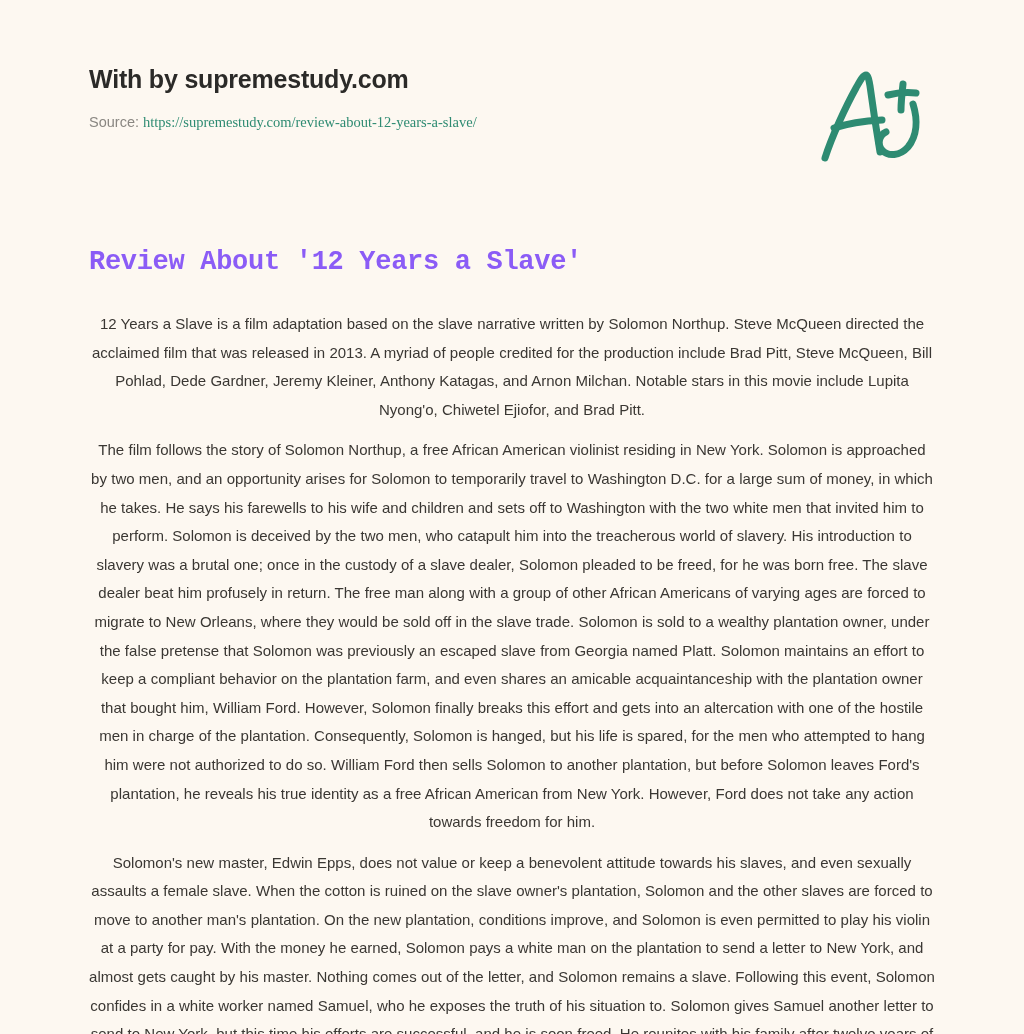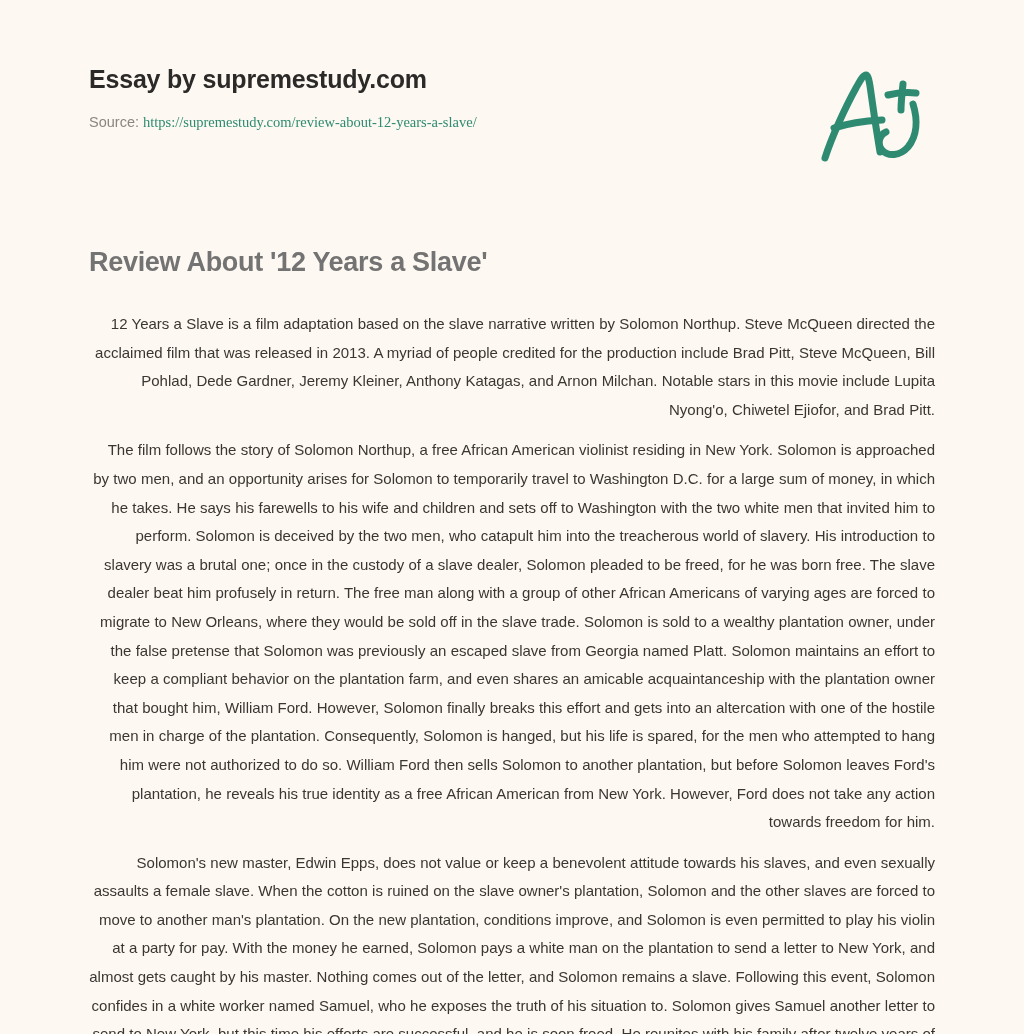--- a/index.html
+++ b/index.html
@@ -78,48 +78,49 @@
   .article {
     position: absolute;
     left: 89px;
     top: 243px;
     width: 846px;
   }
   .article-title {
     margin: 0;
     font-size: 27px;
     font-weight: bold;
-    color: #737373;
+    color: #8b5cf6;
     line-height: 38px;
     letter-spacing: -0.3px;
+    font-family: Liberation Mono, monospace;
   }
   .article-body {
     margin-top: 29px;
   }
   .article-body p {
     margin: 0 0 12px 0;
     font-size: 15px;
     line-height: 28.6px;
     color: #3A3733;
-    text-align: right;
+    text-align: center;
     word-spacing: 0.1px;
   }
   .article-body p:last-child {
     margin-bottom: 0;
   }
 </style>
 </head>
 <body>
 
 <div class="page">
 
   <div class="header">
 
     <div class="brand-block">
-      <h1 class="brand-title">Essay by supremestudy.com</h1>
+      <h1 class="brand-title">With by supremestudy.com</h1>
 
       <div class="source-line">
         <span class="source-label">Source:</span>
         <a class="source-url" href="#">https://supremestudy.com/review-about-12-years-a-slave/</a>
       </div>
     </div>
 
     <div class="logo">
       <svg viewBox="0 0 120 105" xmlns="http://www.w3.org/2000/svg" fill="none" stroke="#2E8B72" stroke-width="7" stroke-linecap="round" stroke-linejoin="round">
 

